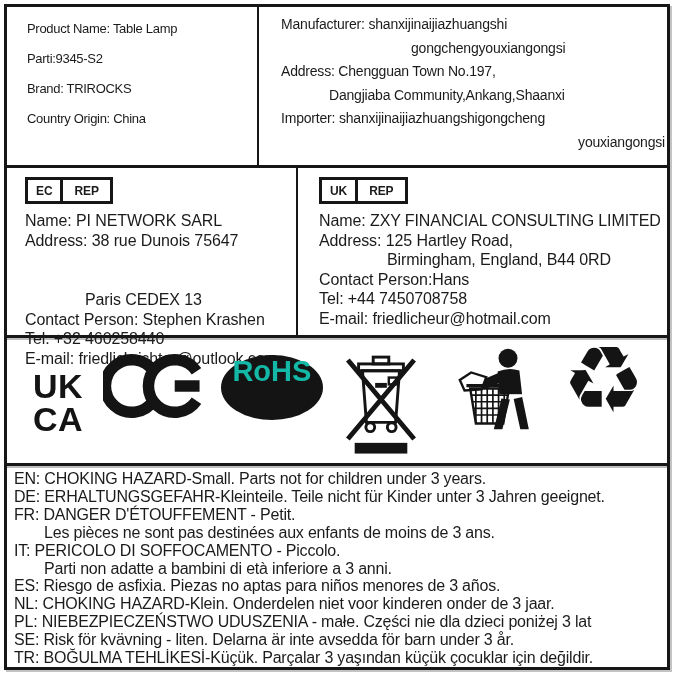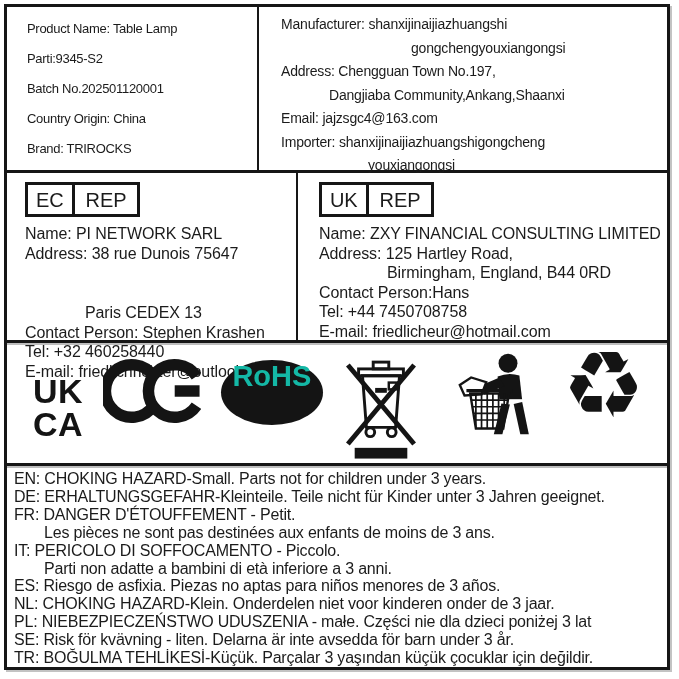--- a/index.html
+++ b/index.html
@@ -10,30 +10,30 @@
            box-shadow:2px 2px 0 #c3c3c3; }
 
   
   .row-top { height:166px; display:flex; border-bottom:3px solid #161616; }
   .cell-product { width:252px; border-right:2px solid #161616; padding:7px 4px 0 20px;
                   font-size:13px; letter-spacing:-0.3px; line-height:30px; }
   .cell-manufacturer { flex:1; padding:6px 2px 0 22px; font-size:14px; line-height:23.5px;
                        letter-spacing:-0.2px; }
   .ind-a { padding-left:130px; }
   .ind-b { padding-left:48px; }
-  .ind-c { padding-left:87px; }
+  .ind-c { padding-left:87px;text-align:right; }
 
   
   .row-rep { height:170px; display:flex; border-bottom:3px solid #161616;
              box-shadow:0 2px 0 #bdbdbd; }
   .cell-ec { width:291px; border-right:2px solid #161616; padding:9px 2px 0 18px; }
   .cell-uk { flex:1; padding:9px 2px 0 21px; }
   .cell-ec, .cell-uk { font-size:16px; line-height:19.5px; letter-spacing:-0.1px; }
-  .rep-badge { display:inline-flex; border:3px solid #161616; font-weight:normal;
-               font-size:20px; line-height:1; margin-bottom:7px; }
+  .rep-badge { display:inline-flex; border:3px solid #161616; font-weight:bold;
+               font-size:12px; line-height:1; margin-bottom:7px; }
   .rep-badge .bl { padding:5px 8px 4px; border-right:3px solid #161616; }
   .rep-badge .br { padding:5px 11px 4px; }
   .ind-rep-ec { padding-left:60px;margin-top:40px; }
   .ind-rep-uk { padding-left:68px; }
 
   
   .row-icons { height:131px; border-bottom:3px solid #161616; box-shadow:0 2px 0 #bdbdbd;
                display:flex; align-items:flex-start; justify-content:space-between;
                padding:6px 22px 0 26px; }
   .ukca { margin-top:26px; font-weight:bold; font-size:34px; line-height:33px;
@@ -56,30 +56,28 @@
 </style>
 </head>
 <body>
 
 <div class="label">
 
   <div class="row-top">
     <div class="cell-product">
       <div>Product Name: Table Lamp</div>
       <div>Parti:9345-S2</div>
-      <div>Batch No.202501120001</div>
+      <div>Brand: TRIROCKS</div>
       <div>Country Origin: China</div>
-      <div>Brand: TRIROCKS</div>
     </div>
     <div class="cell-manufacturer">
       <div>Manufacturer: shanxijinaijiazhuangshi</div>
       <div class="ind-a">gongchengyouxiangongsi</div>
       <div>Address: Chengguan Town No.197,</div>
       <div class="ind-b">Dangjiaba Community,Ankang,Shaanxi</div>
-      <div>Email: jajzsgc4@163.com</div>
       <div>Importer: shanxijinaijiazhuangshigongcheng</div>
       <div class="ind-c">youxiangongsi</div>
     </div>
   </div>
 
   <div class="row-rep">
     <div class="cell-ec">
       <div class="rep-badge">
         <span class="bl">EC</span>
         <span class="br">REP</span>

